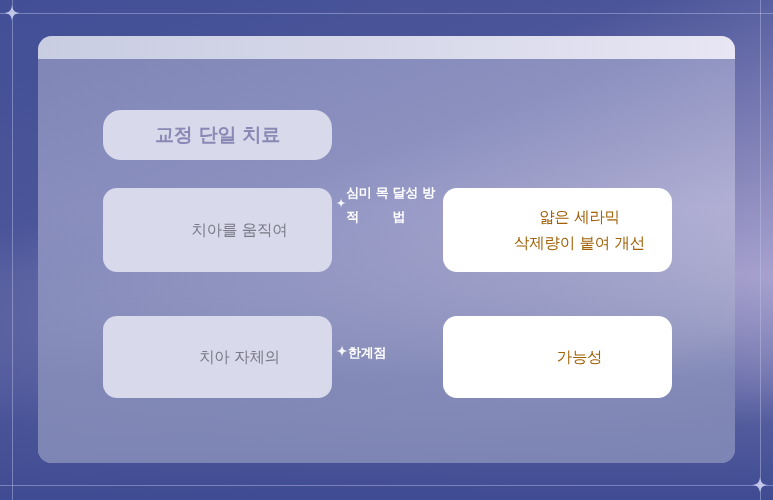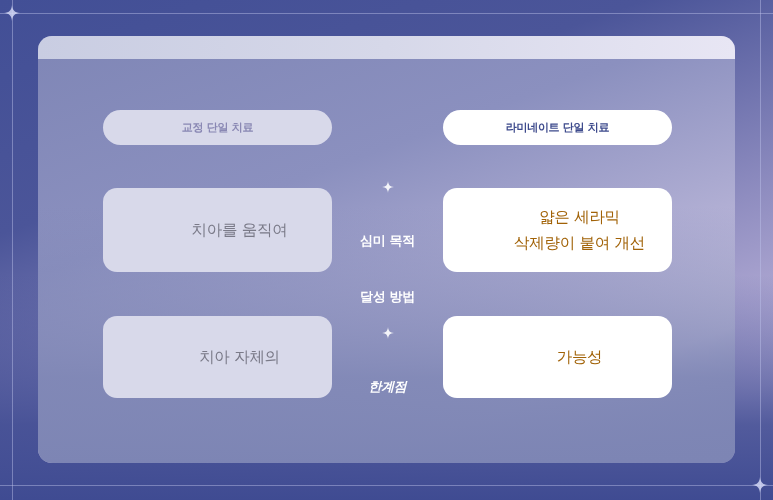--- a/index.html
+++ b/index.html
@@ -32,42 +32,42 @@
       background: linear-gradient(180deg, rgba(125,133,180,0) 0%, rgba(125,133,180,0) 40%, rgba(125,133,180,0.9) 80%, #7d85b4 100%);
       pointer-events: none;
     }
     .card-header {
       position: absolute; left: 0; top: 0; right: 0; height: 23px;
       background: linear-gradient(90deg, #c9cde2 0%, #d6d8e9 50%, #e8e6f4 100%);
       z-index: 2;
     }
     .content { position: absolute; inset: 0; z-index: 3; }
     .pill {
-      position: absolute; height: 35px; border-radius: 18px;
+      position: absolute; height: 50px; border-radius: 18px;
       display: flex; align-items: center; justify-content: center;
-      font-weight: bold; font-size: 11px; letter-spacing: -0.3px;
+      font-weight: bold; font-size: 19px; letter-spacing: -0.3px;
     }
     .pill-left { left: 65px; top: 74px; width: 229px; background: #d8d9ea; color: #8a88b4; }
     .pill-right { left: 405px; top: 74px; width: 229px; background: #ffffff; color: #3d4a8c; }
     .box {
       position: absolute; width: 229px; border-radius: 14px;
       display: flex; flex-direction: column; align-items: center; justify-content: center;
       font-size: 15.5px; line-height: 26px; letter-spacing: -0.3px; padding-left: 44px;
     }
     .box-left { left: 65px; background: #d8d9ea; color: #7a7a88; }
     .box-right { left: 405px; background: #ffffff; color: #a16207; }
     .row1 { top: 152px; height: 84px; }
     .row2 { top: 280px; height: 82px; }
     .mid-label {
       position: absolute; left: 298px; width: 103px;
-      display: flex; flex-direction: column; align-items: center;
-      color: #ffffff; font-weight: bold; font-size: 13px; line-height: 24px; letter-spacing: -0.3px; gap: 32px;
+      display: flex; align-items: center;
+      color: #ffffff; font-weight: bold; font-size: 13px; line-height: 24px; letter-spacing: -0.3px;
     }
     .mid1 { top: 145px; }
-    .mid2 { top: 291px; font-style: italic; }
+    .mid2 { top: 305px; }
     .mid-sparkle { width: 12px; height: 12px; margin-bottom: 4px; color: rgba(255,255,255,0.9); }
   </style>
 </head>
 <body>
 
 <div class="bg-overlay"></div>
 
 <div class="grid-line gl-h1"></div>
 <div class="grid-line gl-h2"></div>
 <div class="grid-line gl-v1"></div>
@@ -79,23 +79,20 @@
 <svg class="corner-sparkle" style="left:752px; top:477px;" viewBox="0 0 16 16">
   <path d="M8 0 C8.6 5.5 10.5 7.4 16 8 C10.5 8.6 8.6 10.5 8 16 C7.4 10.5 5.5 8.6 0 8 C5.5 7.4 7.4 5.5 8 0Z" fill="currentColor"></path>
 </svg>
 
 <div class="card">
   <div class="card-header"></div>
   <div class="content">
 
     <div class="pill pill-left">
       <span>교정 단일 치료</span>
-    </div>
-    <div class="pill pill-right">
-      <span>라미네이트 단일 치료</span>
     </div>
 
     <div class="box box-left row1">
       <span>치아를 움직여</span>
     </div>
 
     <div class="mid-label mid1">
       <svg class="mid-sparkle" viewBox="0 0 16 16">
         <path d="M8 0 C8.6 5.5 10.5 7.4 16 8 C10.5 8.6 8.6 10.5 8 16 C7.4 10.5 5.5 8.6 0 8 C5.5 7.4 7.4 5.5 8 0Z" fill="currentColor"></path>
       </svg>

